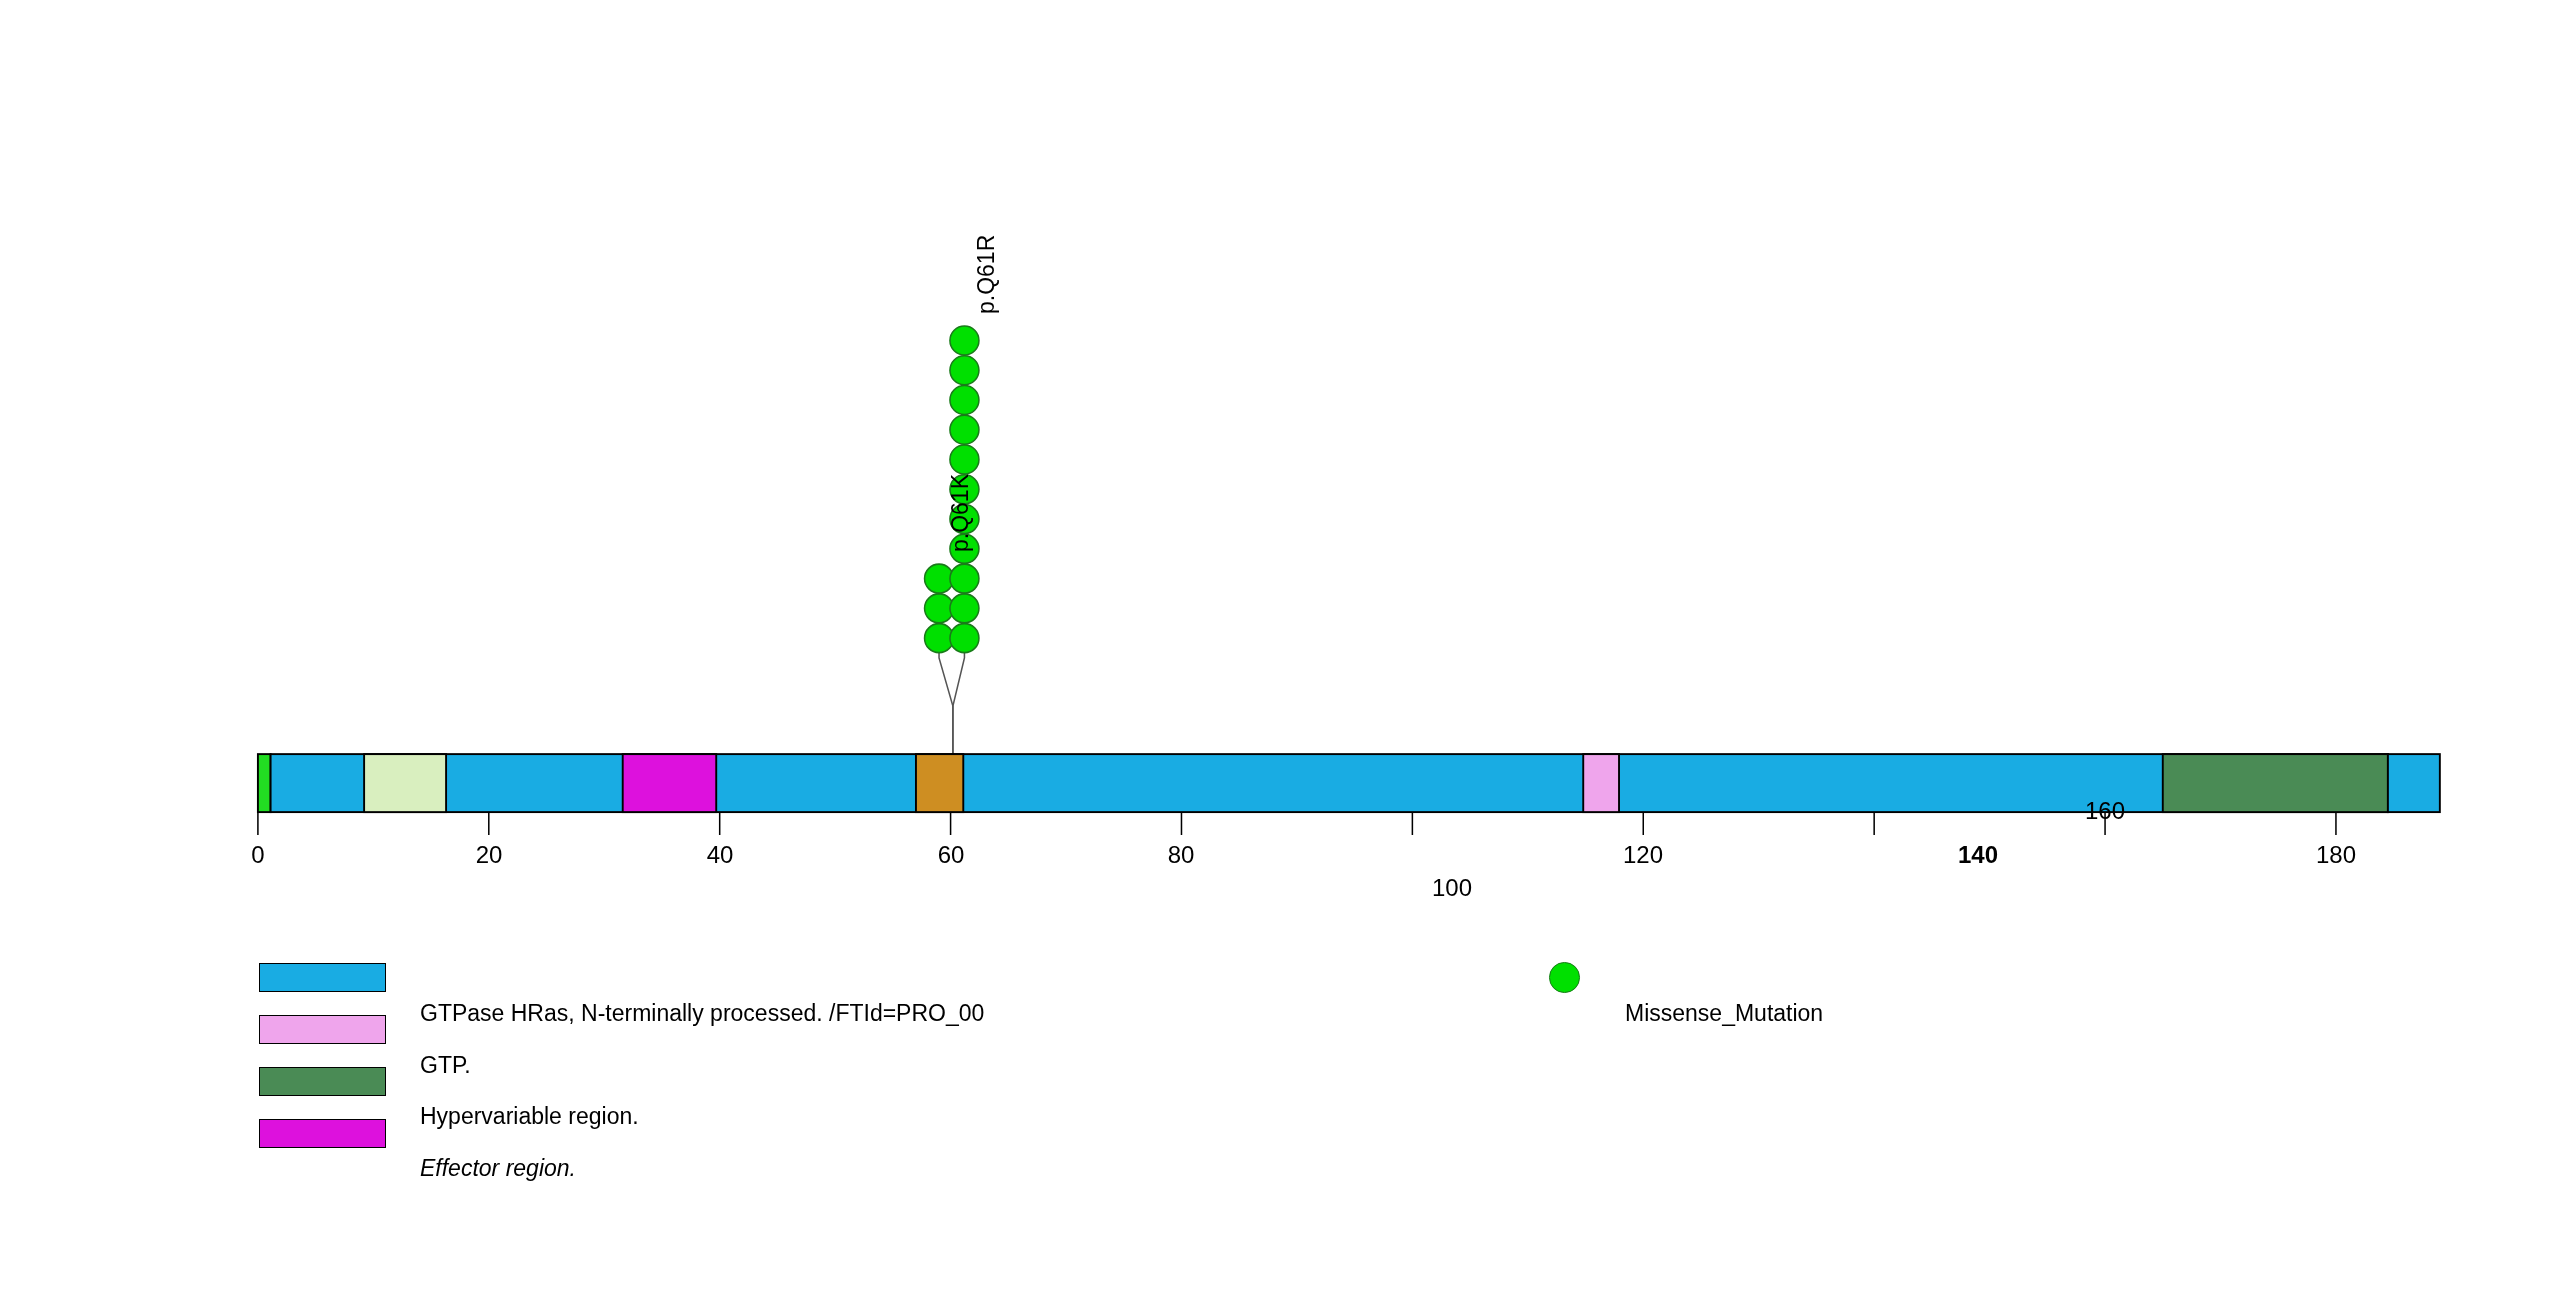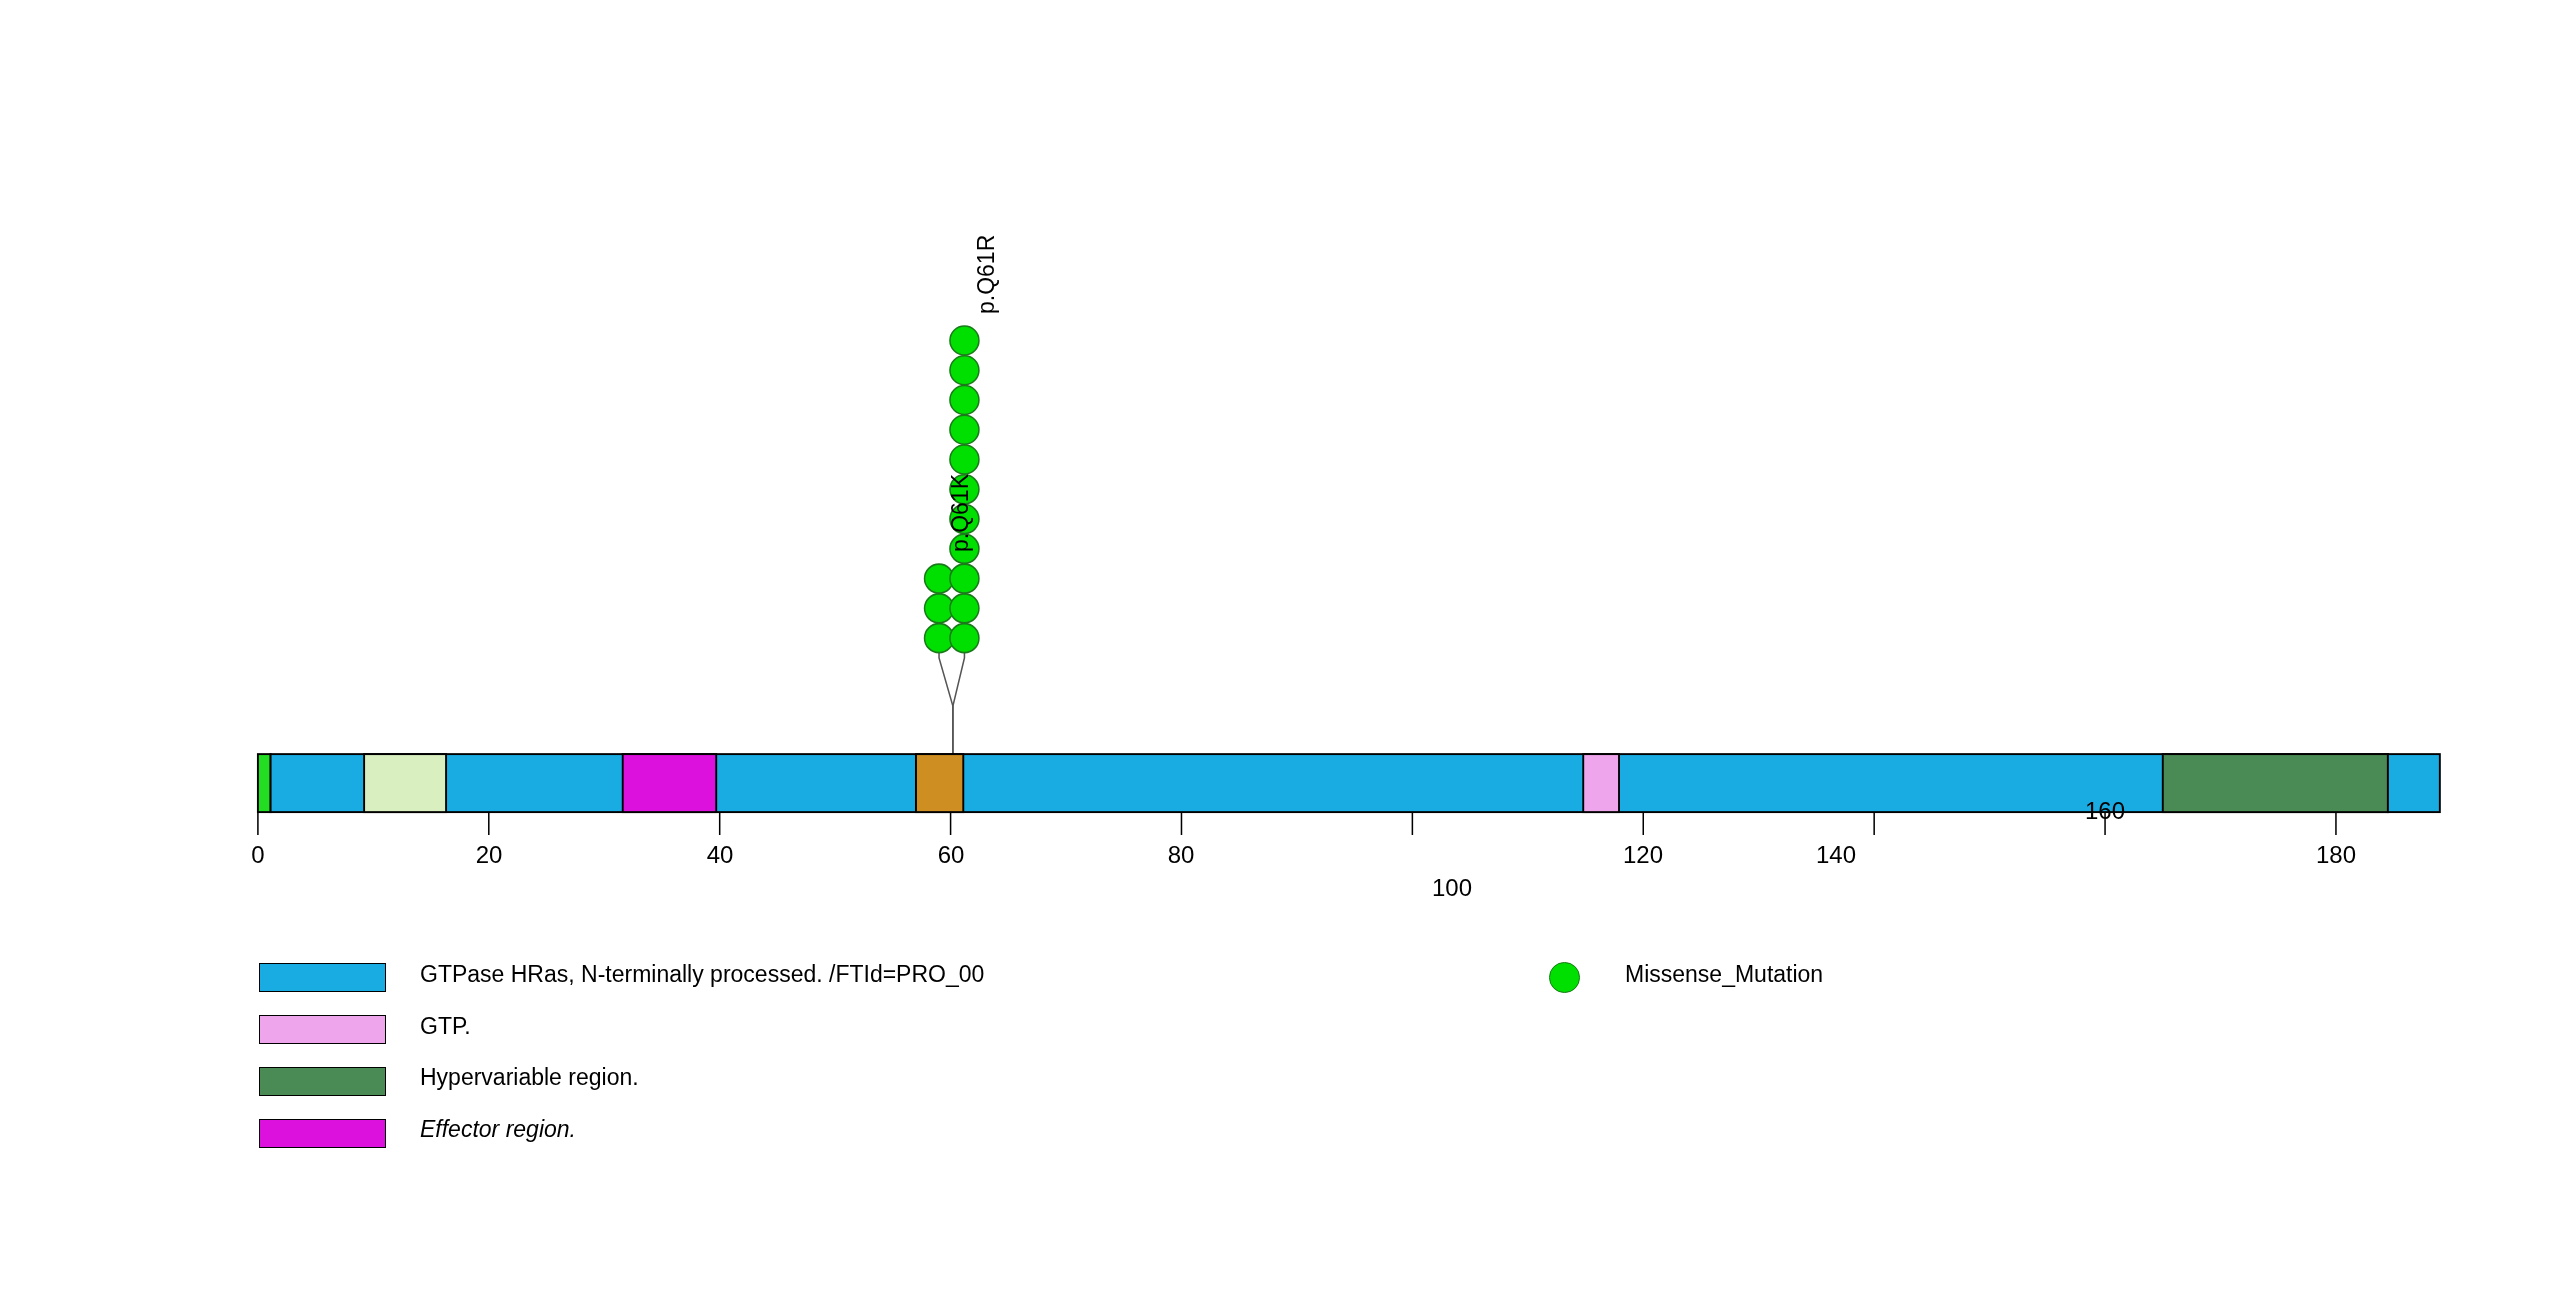--- a/index.html
+++ b/index.html
@@ -34,20 +34,21 @@
   }
   
   .tick-label {
     font-size: 24px;
     text-align: center;
     transform: translateX(-50%);
   }
   
   .legend-text {
     font-size: 23px;
+    margin-top: 39px;
   }
   .legend-swatch {
     position: absolute;
     border: 1.5px solid #000000;
     box-sizing: border-box;
   }
   .legend-dot {
     position: absolute;
     border-radius: 50%;
     border: 1.5px solid #1a7a1a;
@@ -104,21 +105,21 @@
 </svg>
 
 <div id="overlay">
     <div class="lbl tick-label" style="left: 258px; top: 841px;">0</div>
     <div class="lbl tick-label" style="left: 489px; top: 841px;">20</div>
     <div class="lbl tick-label" style="left: 720px; top: 841px;">40</div>
     <div class="lbl tick-label" style="left: 951px; top: 841px; text-align: center;">60</div>
     <div class="lbl tick-label" style="left: 1181px; top: 841px;">80</div>
     <div class="lbl tick-label" style="left: 1412px; top: 874px; margin-left: 40px;">100</div>
     <div class="lbl tick-label" style="left: 1643px; top: 841px;">120</div>
-    <div class="lbl tick-label" style="left: 1836px; top: 841px;">140</div>
+    <div class="lbl tick-label" style="left: 1978px; top: 841px; font-weight: bold;">140</div>
     <div class="lbl tick-label" style="left: 2105px; top: 797px;">160</div>
     <div class="lbl tick-label" style="left: 2336px; top: 841px;">180</div>
     <div class="lbl mut-label" style="left: 947px; top: 552px;">p.Q61K</div>
     <div class="lbl mut-label" style="left: 973px; top: 314px;">p.Q61R</div>
     <div class="legend-swatch" style="left: 259px; top: 963px; width: 127px; height: 29px; background: rgb(25, 172, 227);"></div>
     <div class="lbl legend-text" style="left: 420px; top: 961px;">GTPase HRas, N-terminally processed. /FTId=PRO_00</div>
     <div class="legend-swatch" style="left: 259px; top: 1015px; width: 127px; height: 29px; background: rgb(239, 165, 236);"></div>
     <div class="lbl legend-text" style="left: 420px; top: 1013px;">GTP.</div>
     <div class="legend-swatch" style="left: 259px; top: 1067px; width: 127px; height: 29px; background: rgb(74, 139, 85);"></div>
     <div class="lbl legend-text" style="left: 420px; top: 1064px;">Hypervariable region.</div>

